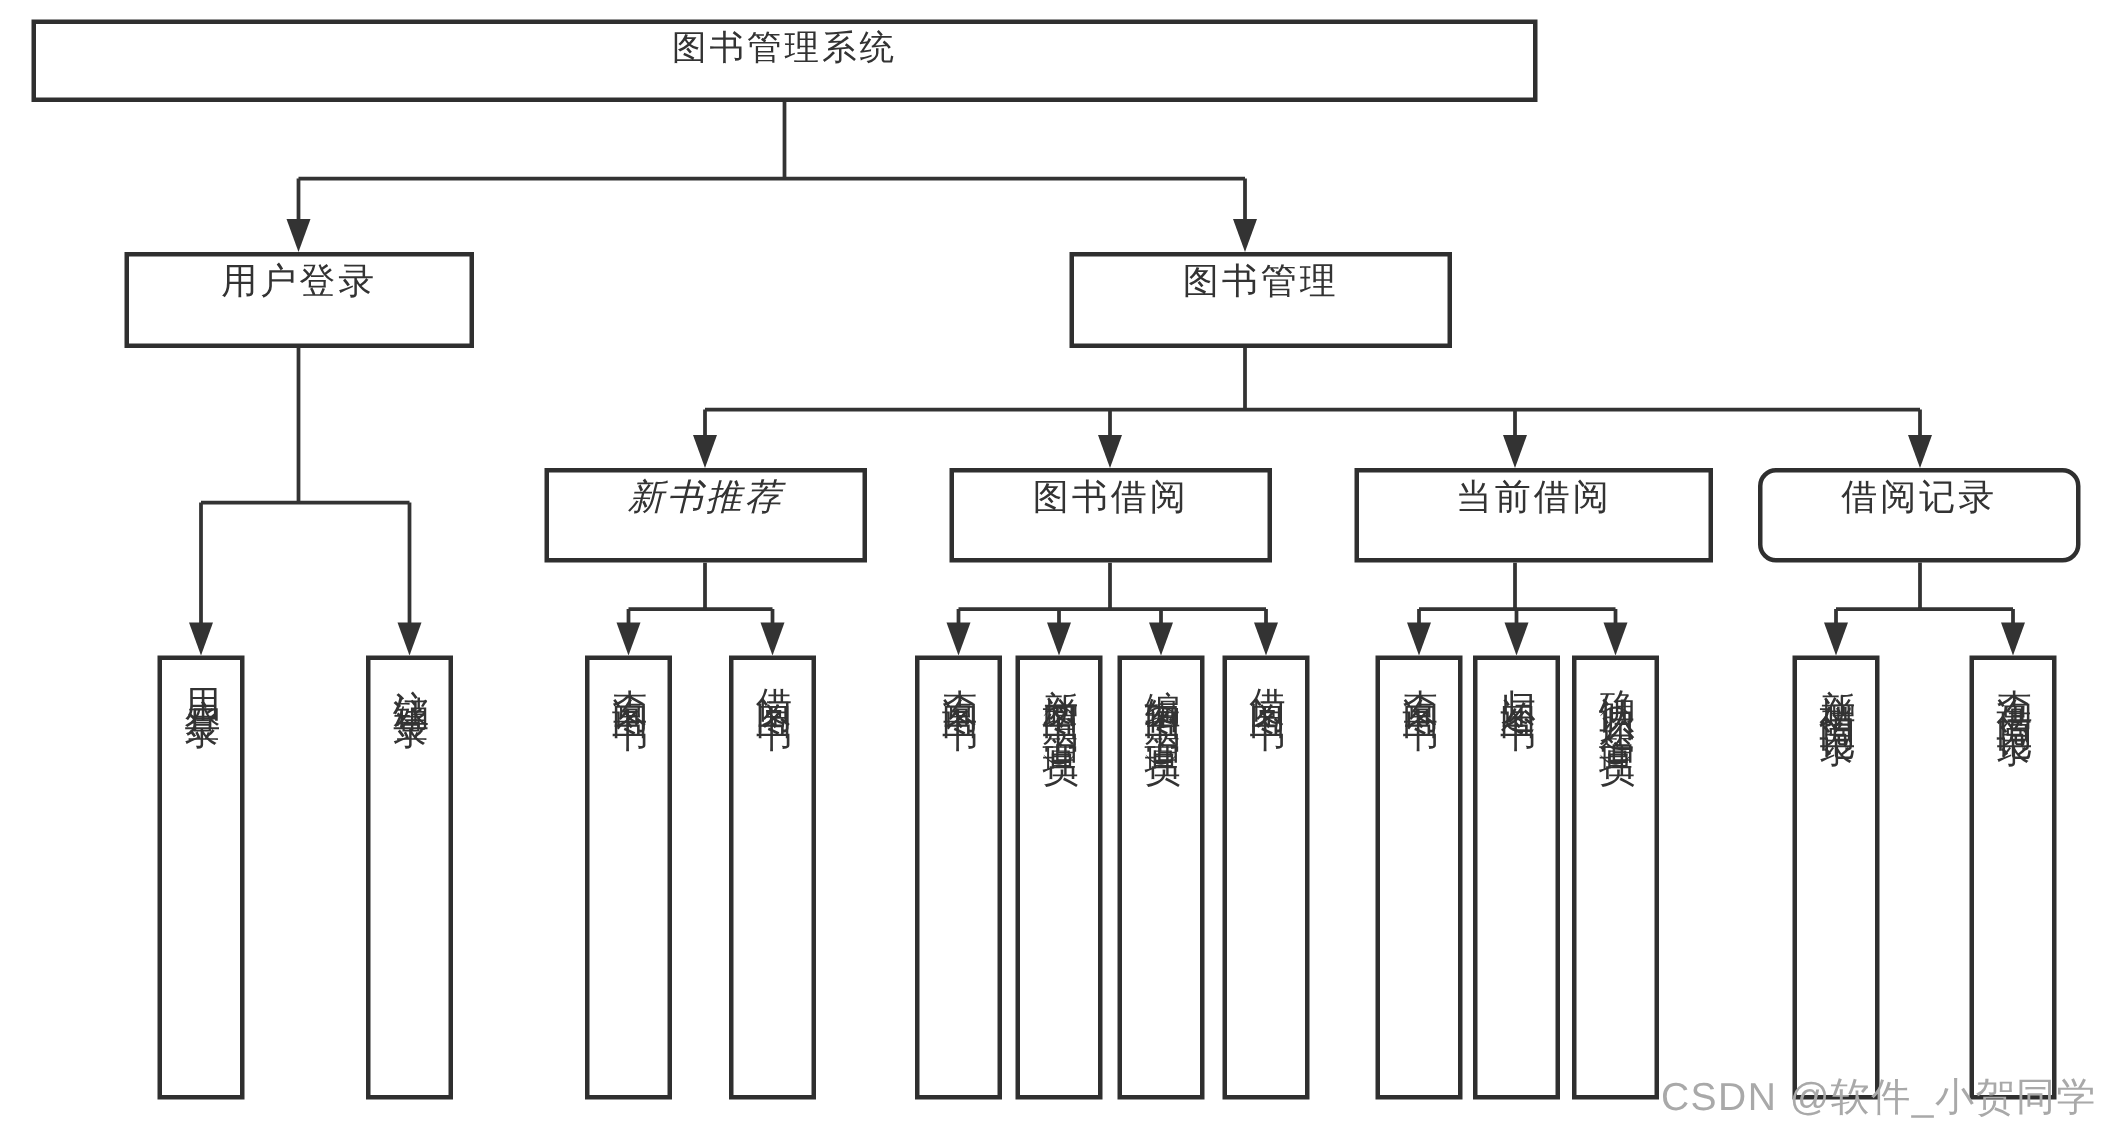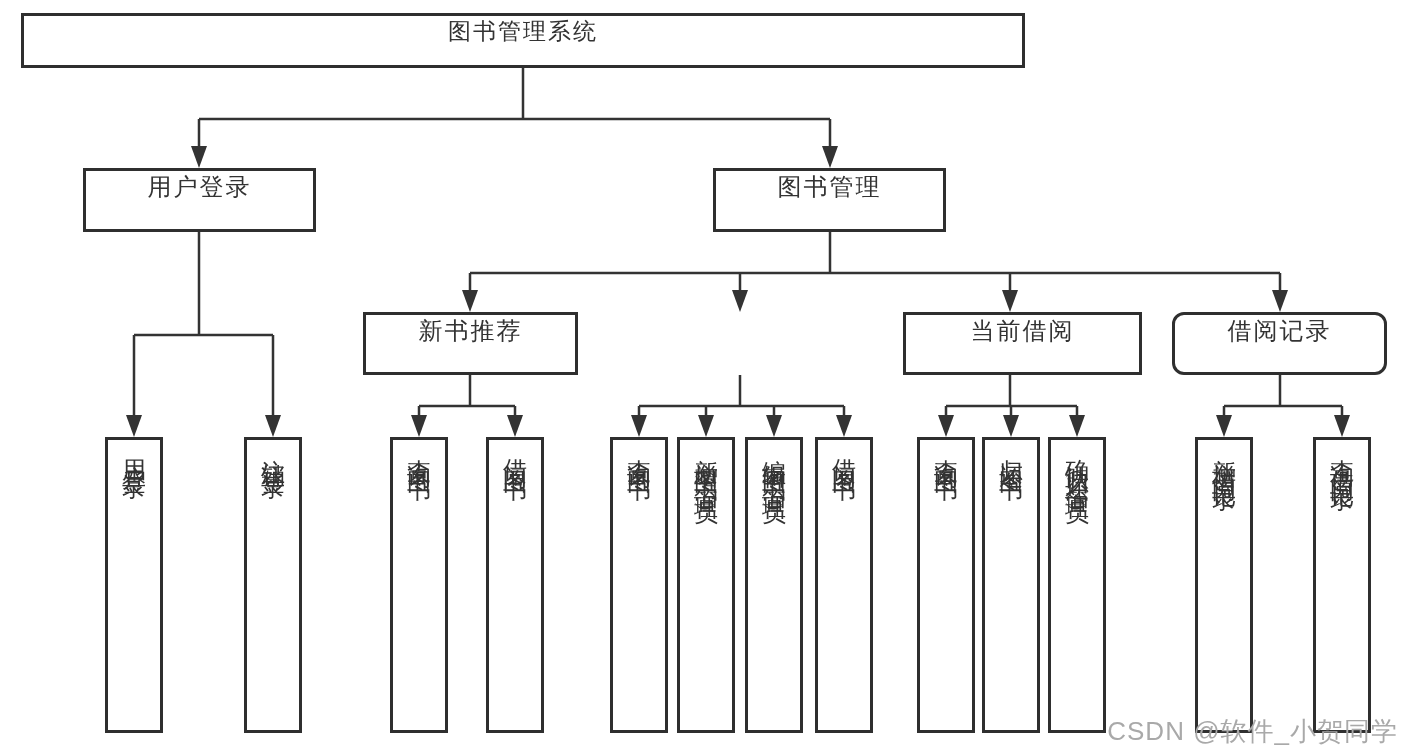--- a/index.html
+++ b/index.html
@@ -72,26 +72,29 @@
     <polygon points="1334,415 1350,415 1342,437"></polygon>
   </svg>
 
   <div class="box root" style="left:21px;top:13px;width:1004px;height:55px;">
     <span class="hlabel">图书管理系统</span>
   </div>
 
   <div class="box" style="left:83px;top:168px;width:233px;height:64px;">
     <span class="hlabel">用户登录</span>
   </div>
-  <div class="box" style="left:713px;top:168px;width:233px;height:64px;">
+  <div class="box" style="left:713px;top:168px;width:255px;height:64px;">
     <span class="hlabel">图书管理</span>
   </div>
 
-  <div class="box" style="left:363px;top:312px;width:215px;height:63px;">
+  <div class="box" style="left:363px;top:312px;width:215px;height:63px;font-style:italic;">
     <span class="hlabel">新书推荐</span>
+  </div>
+  <div class="box" style="left:633px;top:312px;width:215px;height:63px;">
+    <span class="hlabel">图书借阅</span>
   </div>
   <div class="box" style="left:903px;top:312px;width:239px;height:63px;">
     <span class="hlabel">当前借阅</span>
   </div>
   <div class="box" style="left:1172px;top:312px;width:215px;height:63px;border-radius:12px;">
     <span class="hlabel">借阅记录</span>
   </div>
 
   <div class="box vbox" style="left:105px;top:437px;">
     <span class="vlabel">用户登录</span>

